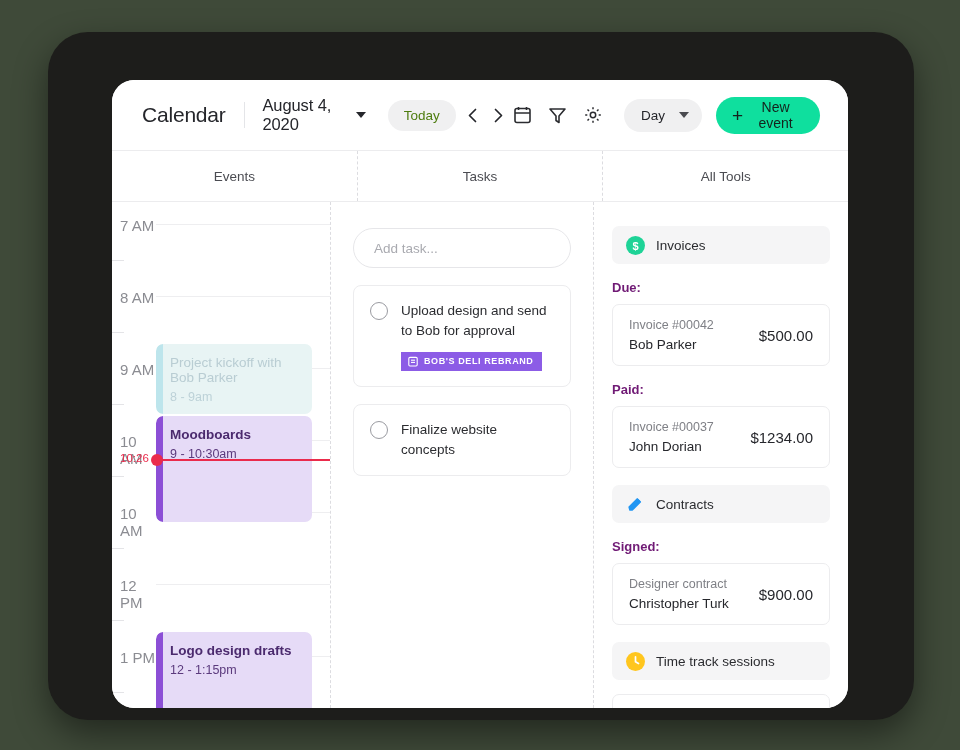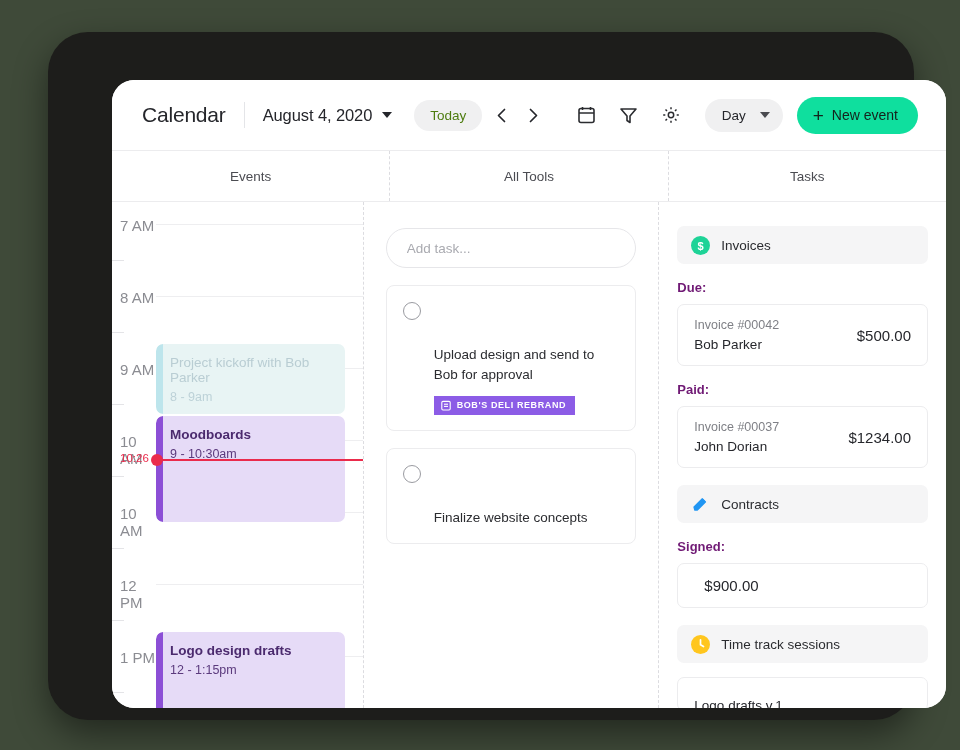--- a/index.html
+++ b/index.html
@@ -22,21 +22,21 @@
     height: 688px;
     background: #1d1d1b;
     border-radius: 40px;
     box-shadow: 0 14px 34px rgba(0,0,0,0.45);
   }
 
   #app-window {
     position: absolute;
     left: 64px;
     top: 48px;
-    width: 834px;
+    width: 736px;
     height: 628px;
     background: #ffffff;
     border-radius: 22px;
     overflow: hidden;
     display: flex;
     flex-direction: column;
   }
 
   
   #topbar {
@@ -242,21 +242,21 @@
     align-items: flex-start;
     background: #fff;
   }
   .task-check {
     width: 18px; height: 18px; flex: 0 0 18px;
     border: 1.6px solid #9a9ba1;
     border-radius: 50%;
     margin-right: 13px; margin-top: 1px;
     cursor: pointer;
   }
-  .task-body { flex: 1 1 auto; min-width: 0; margin-top: 44px; }
+  .task-body { flex: 1 1 auto; min-width: 0; }
   .task-text {
     font-size: 13.5px; color: #2b2c30; line-height: 1.5;
   }
   .task-badge {
     display: inline-flex; align-items: center;
     margin-top: 10px;
     background: #8c5ce6;
     border-radius: 0;
     padding: 4px 9px 4px 7px;
     cursor: pointer;
@@ -354,22 +354,22 @@
       </div>
 
       <button class="new-event-btn">
         <span class="plus">+</span>
         <span class="lbl">New event</span>
       </button>
     </div>
 
     <div id="col-headers">
       <div class="col-header">Events</div>
+      <div class="col-header">Tasks</div>
       <div class="col-header">All Tools</div>
-      <div class="col-header">Tasks</div>
     </div>
 
     <div id="panes">
 
       <div class="pane" id="events-pane">
         <div class="grid-area">
 
           <div class="hour-row" style="top:22px">
             <span class="hour-label">7 AM</span>
             <span class="hour-line"></span>
@@ -497,20 +497,24 @@
             <svg width="19" height="19" viewBox="0 0 19 19" fill="none" stroke="#2196f3" stroke-width="1.7" stroke-linejoin="round">
               <path d="M4 15l-0.8-3 8-8 3 3-8 8z" fill="#2196f3"></path>
               <path d="M11.2 4l3 3" stroke="#2196f3"></path>
             </svg>
           </span>
           <span class="th-label">Contracts</span>
         </div>
 
         <div class="group-label">Signed:</div>
         <div class="tool-card">
+          <div class="tc-left">
+            <div class="tc-sub">Designer contract</div>
+            <div class="tc-name">Christopher Turk</div>
+          </div>
           <div class="tc-amount">$900.00</div>
         </div>
 
         <div class="section-gap"></div>
 
         <div class="tool-header">
           <span class="th-icon">
             <svg width="19" height="19" viewBox="0 0 19 19">
               <circle cx="9.5" cy="9.5" r="9.5" fill="#ffc61e"></circle>
               <path d="M9.5 4.8v5l3 1.8" fill="none" stroke="#ffffff" stroke-width="1.7" stroke-linecap="round"></path>

